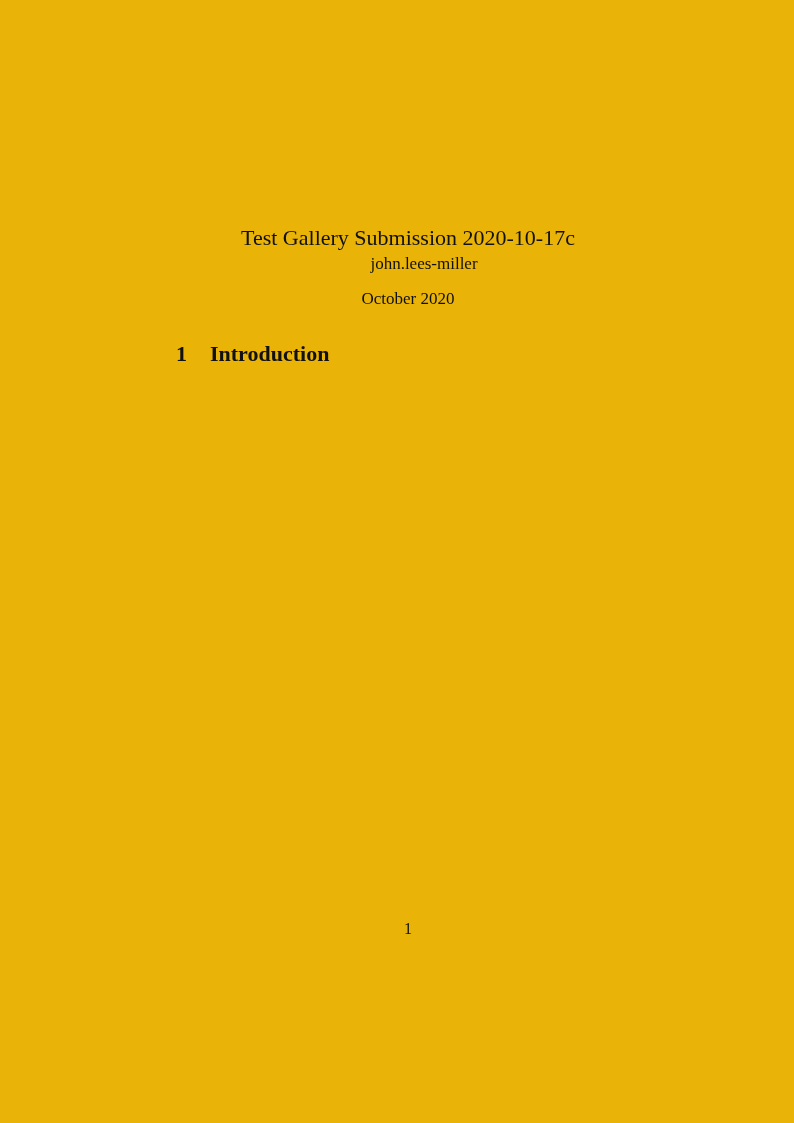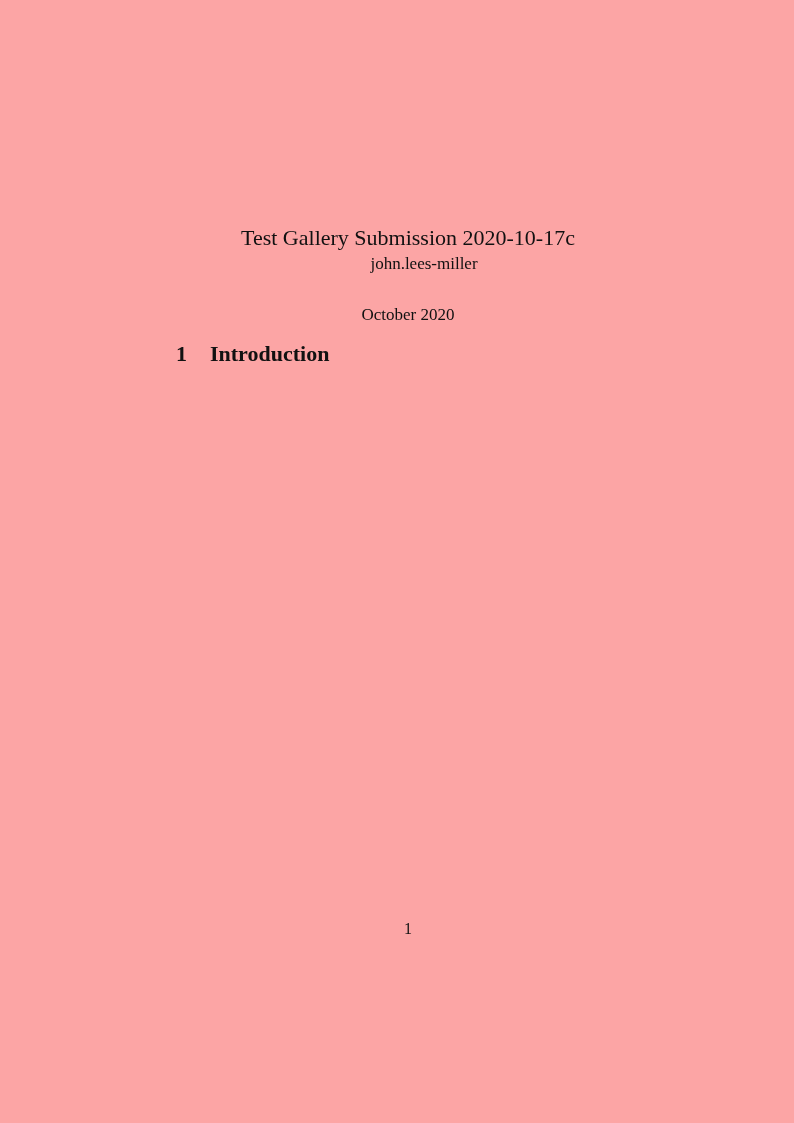--- a/index.html
+++ b/index.html
@@ -4,21 +4,21 @@
 <style>
   html, body {
     margin: 0;
     padding: 0;
     background: #ffffff;
   }
   .page {
     position: relative;
     width: 794px;
     height: 1123px;
-    background: #fca5a5;
+    background: #eab308;
     color: #111111;
     font-family: "Liberation Serif", "DejaVu Serif", serif;
     overflow: hidden;
   }
   
   .textblock {
     position: absolute;
     left: 176px;
     top: 0;
     width: 464px;
@@ -40,21 +40,21 @@
     position: absolute;
     top: 255px;
     left: 16px;
     width: 464px;
     text-align: center;
     font-size: 17px;
     line-height: 1;
   }
   .doc-date {
     position: absolute;
-    top: 306px;
+    top: 290px;
     left: 0;
     width: 464px;
     text-align: center;
     font-size: 17px;
     line-height: 1;
   }
   .section-heading {
     position: absolute;
     top: 343px;
     left: 0;

